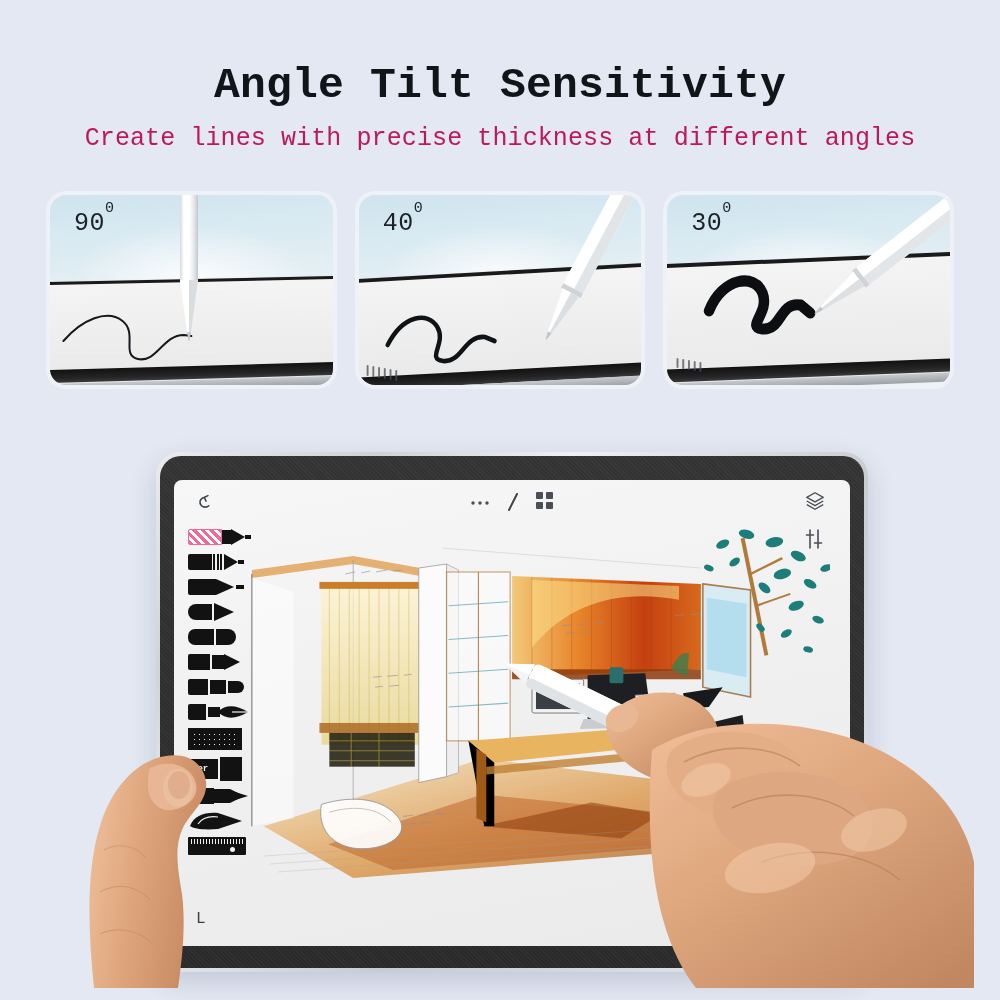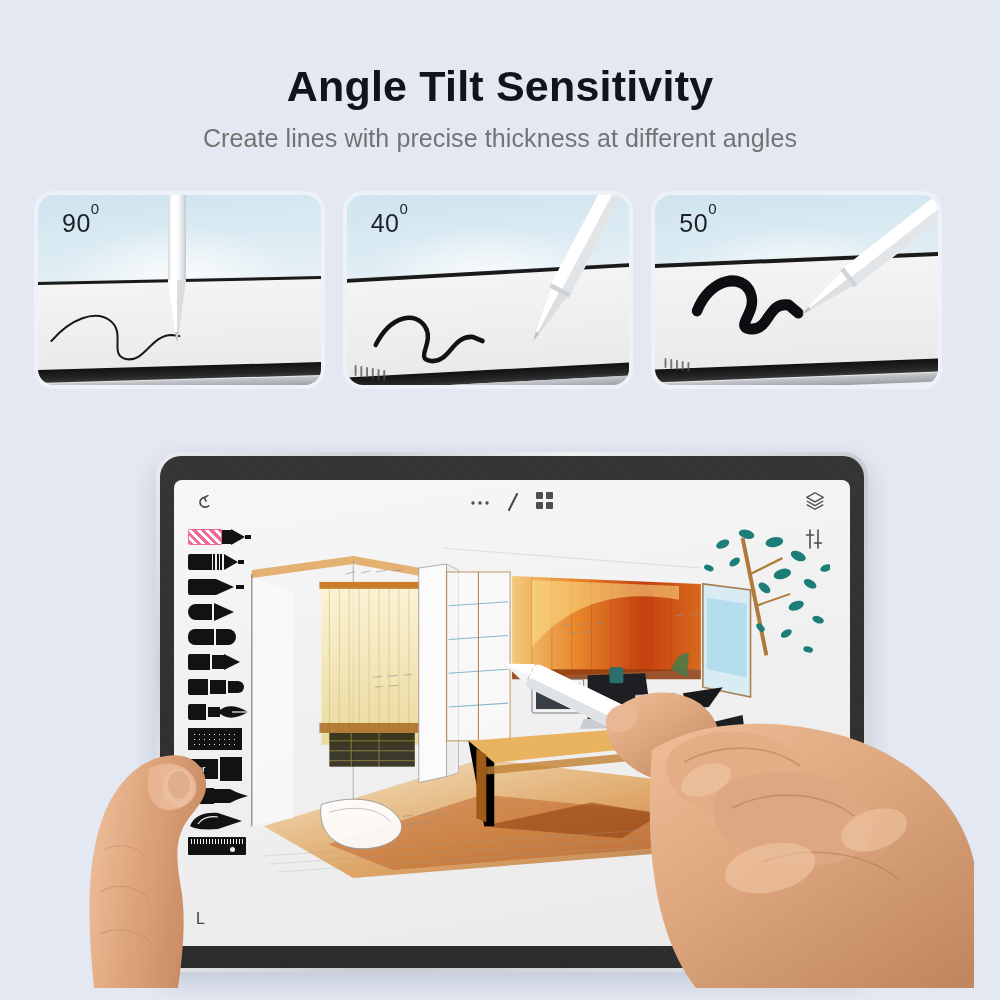--- a/index.html
+++ b/index.html
@@ -3,36 +3,36 @@
 <meta charset="utf-8">
 <style>
   html,body{margin:0;padding:0;}
   body{
     width:1000px;height:1000px;
     background:#e3e8f2;
     font-family:"Liberation Sans",sans-serif;
     overflow:hidden;
     position:relative;
   }
-  .page{position:absolute;inset:0;}
+  .page{position:absolute;inset:0;font-family:Liberation Mono, monospace;}
 
   
   .header{position:absolute;top:0;left:0;width:1000px;text-align:center;}
   .title{
     margin:0;padding-top:62px;
     font-size:43px;font-weight:700;letter-spacing:.2px;
     color:#111418;line-height:1.12;
   }
   .subtitle{
     margin:0;padding-top:14px;
-    font-size:25px;font-weight:400;color:#737373;letter-spacing:.1px;
-  }
-
-  
-  .cards{position:absolute;top:195px;left:38px;width:900px;height:144px;display:flex;gap:26px;}
+    font-size:25px;font-weight:400;color:#be185d;letter-spacing:.1px;
+  }
+
+  
+  .cards{position:absolute;top:195px;left:50px;width:900px;height:144px;display:flex;gap:26px;}
   .card{
     position:relative;flex:1;height:190px;border-radius:16px;overflow:hidden;
     background:#eef1f4;
     box-shadow:0 0 0 4px #eef1f7, 0 1px 3px rgba(40,55,90,.10);
   }
   .card .sky{
     position:absolute;left:0;right:0;top:0;height:48%;
     background:linear-gradient(175deg,#cfe4ee 0%,#d9eaf2 42%,#e8f1f5 100%);
   }
   .card .sky2{
@@ -222,21 +222,21 @@
       <svg viewBox="0 0 296 190" preserveAspectRatio="none" style="z-index:7;">
         <g fill="#4b5055" opacity=".75">
           <rect x="10" y="163" width="2" height="10" rx="1"></rect>
             <rect x="16" y="164" width="2" height="10" rx="1"></rect>
           <rect x="22" y="165" width="2" height="10" rx="1"></rect>
             <rect x="28" y="166" width="2" height="10" rx="1"></rect>
           <rect x="34" y="167" width="2" height="10" rx="1"></rect>
         </g>
       </svg>
 
-      <span class="angle-label"><span>50</span><sup>0</sup></span>
+      <span class="angle-label"><span>30</span><sup>0</sup></span>
 
       <svg viewBox="0 0 296 190" preserveAspectRatio="none">
         <path d="M44,116 C58,82 92,78 100,98 C108,118 82,132 100,134 C120,136 118,106 140,110 L150,118" fill="none" stroke="#0c0e11" stroke-width="11" stroke-linecap="round" stroke-linejoin="round"></path>
       </svg>
 
       <div class="pen" style="left:120px;top:-30px;width:180px;height:200px;">
         <svg viewBox="0 0 180 200" style="width:180px;height:200px;">
           <g transform="rotate(52 90 100)">
             <rect x="79" y="-26" width="22" height="146" rx="4" fill="#ffffff"></rect>
             <rect x="79" y="-26" width="9" height="146" fill="#ffffff"></rect>

